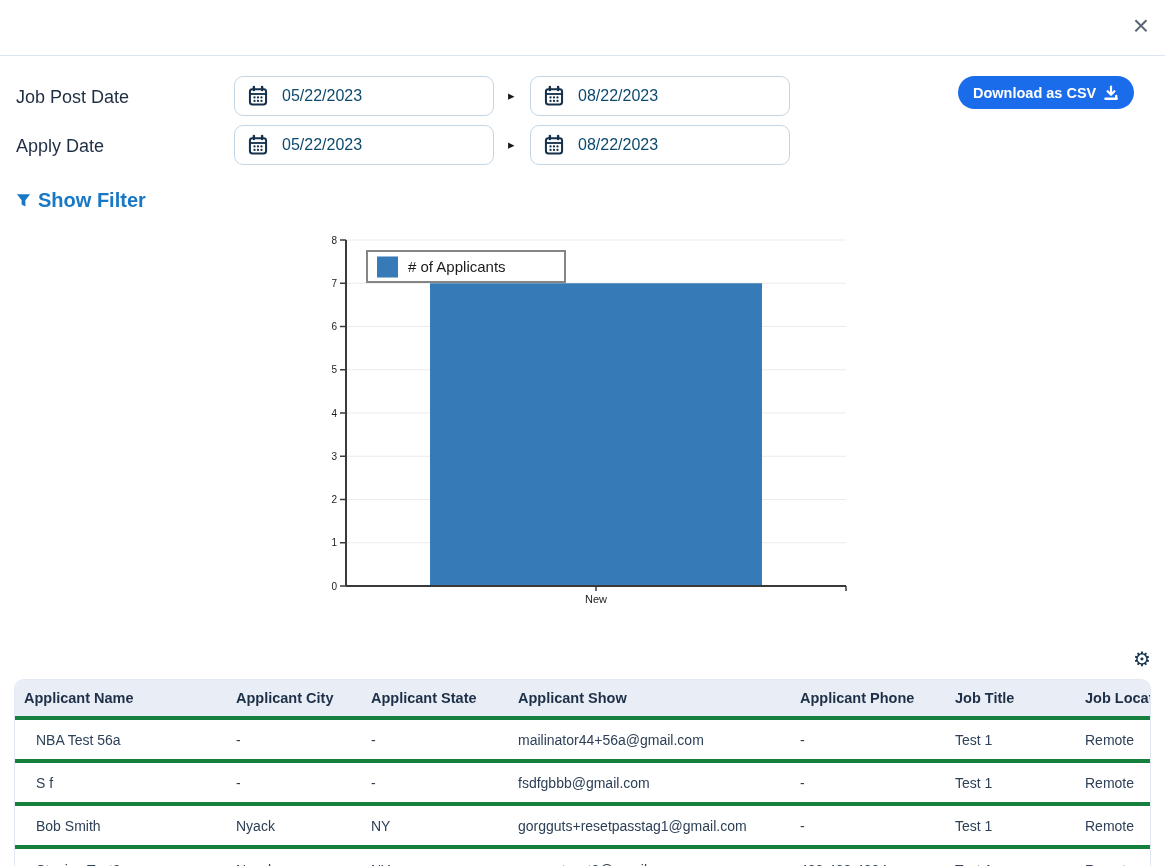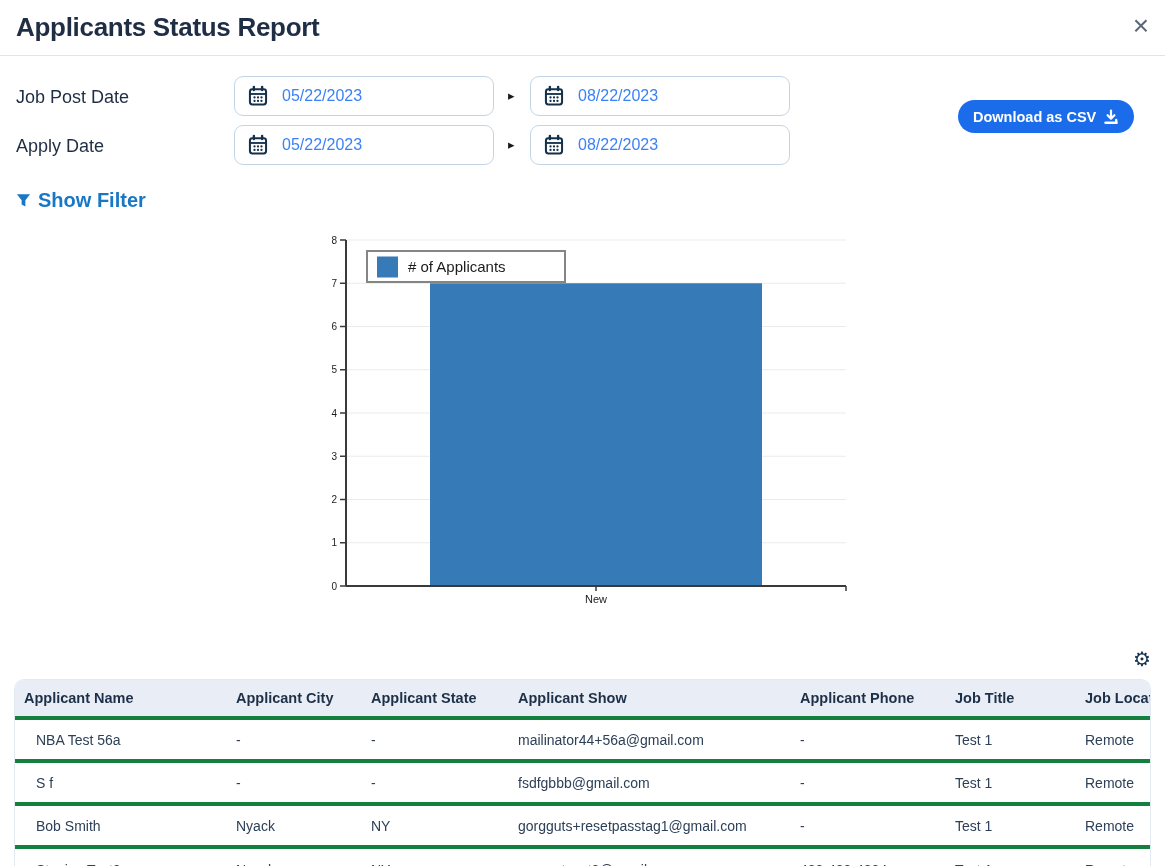--- a/index.html
+++ b/index.html
@@ -15,26 +15,26 @@
   .hdr-title { position:absolute; left:16px; top:12px; font-size:26px;
                font-weight:bold; letter-spacing:-0.3px; color:var(--navy); }
   .close-x { position:absolute; right:16px; top:10px; font-size:28px; line-height:32px;
              color:#5b6775; cursor:pointer; font-weight:400; }
   
   .f-label { position:absolute; left:16px; font-size:18px; color:var(--navy); }
   .date-input { position:absolute; width:260px; height:40px; border:1px solid #c3d6e7;
                 border-radius:9px; background:#fff; display:flex; align-items:center;
                 padding-left:12px; gap:13px; cursor:pointer; }
   .date-input .cal { color:#14304b; display:flex; }
-  .date-input .dval { font-size:16px; color:#3b82f6; }
+  .date-input .dval { font-size:16px; color:#0c4a6e; }
   .range-arrow { position:absolute; font-size:13px; color:#1a1a1a; }
   .dl-btn { position:absolute; left:958px; top:76px; height:33px; border:none;
             border-radius:17px; background:var(--accent); color:#fff; font-weight:bold;
             font-size:14.5px; display:flex; align-items:center; gap:7px; padding:0 15px;
-            cursor:pointer; font-family:"Liberation Sans", sans-serif;margin-top:24px; }
+            cursor:pointer; font-family:"Liberation Sans", sans-serif; }
   .show-filter { position:absolute; left:16px; top:189px; display:flex; align-items:center;
                  gap:7px; color:var(--link); font-size:20px; font-weight:bold; cursor:pointer; }
   
   .chart-wrap { position:absolute; left:320px; top:232px; width:540px; height:380px; }
   .chart-wrap svg text { font-family:"Liberation Sans", sans-serif; }
   
   .gear { position:absolute; left:1133px; top:649px; font-size:20px; line-height:20px;
           color:#16334f; cursor:pointer; }
   .tbl-wrap { position:absolute; left:14px; top:679px; width:1137px; height:200px;
               border:1px solid #e2e9f1; border-bottom:none; border-radius:10px 10px 0 0;
@@ -48,21 +48,20 @@
              border-top:4px solid #15803d; white-space:nowrap; overflow:hidden;
              background:#fff; }
   tbody td:first-child { padding-left:21px; }
 </style>
 </head>
 <body>
 
 <div id="app" style="--accent: #1b6ceb; --link: #1878c5; --navy: #1f2e44; --thead: #e9eef6;">
 
   <div class="hdr">
-    <div class="hdr-title">Applicants Status Report</div>
     <div class="close-x">×</div>
   </div>
 
   <div class="f-label" style="top:87px">Job Post Date</div>
   <div class="date-input" style="left:234px; top:76px">
     <span class="cal">
       <svg width="22" height="22" viewBox="0 0 24 24" fill="none" stroke="currentColor">
         <path d="M7.5 2v3.5M16.5 2v3.5" stroke-width="2.6" stroke-linecap="round"></path>
         <rect x="3.2" y="4.6" width="17.6" height="16.6" rx="2.6" stroke-width="2.2"></rect>
         <line x1="3.2" y1="9.8" x2="20.8" y2="9.8" stroke-width="2"></line>

